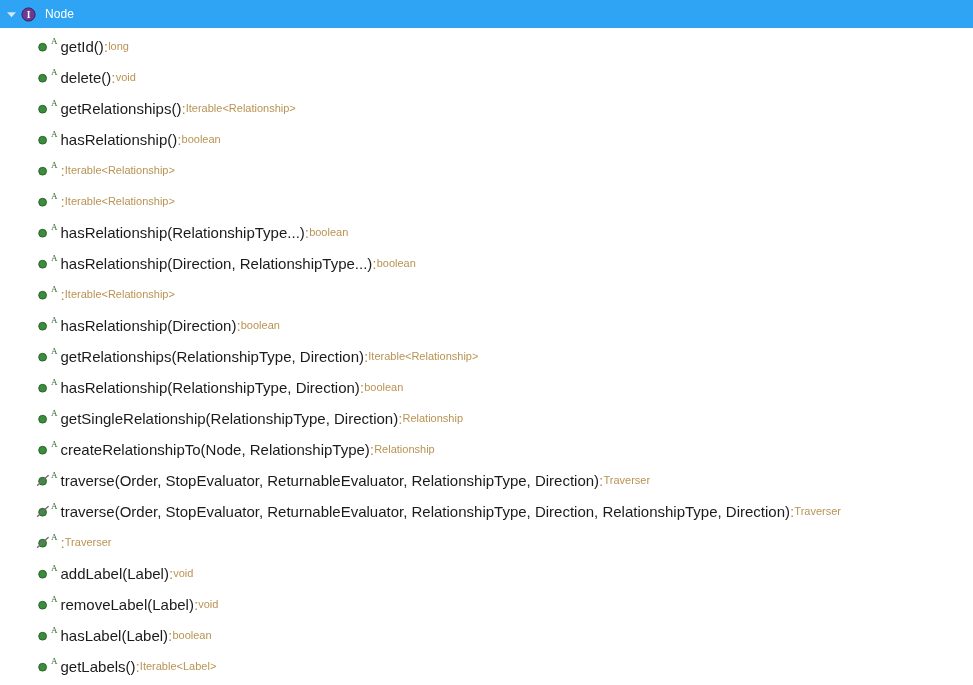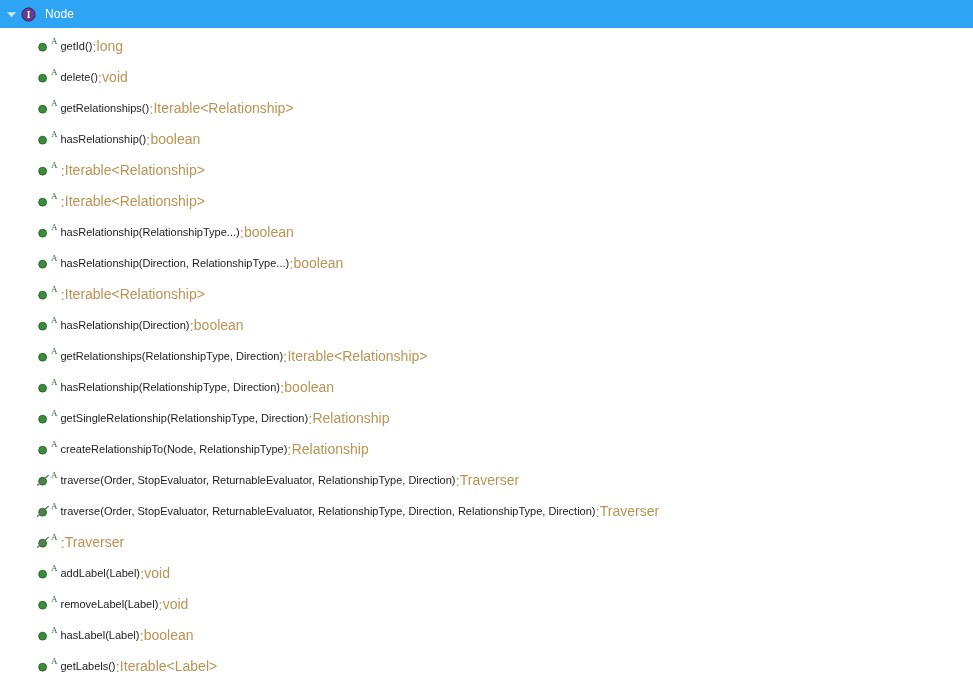--- a/index.html
+++ b/index.html
@@ -94,27 +94,27 @@
     line-height: 9px;
     position: relative;
     top: -5px;
     margin-left: 0px;
     margin-right: 3px;
     font-family: "Liberation Serif", serif;
   }
 
   .member-signature {
     color: #1b1b1b;
-    font-size: 11px;
+    font-size: 15px;
     line-height: 19px;
   }
 
   .member-return {
     color: #b99354;
-    font-size: 14px;
+    font-size: 11px;
     line-height: 19px;
     margin-left: 0px;
   }
   .sep {
     color: #b99354;
     font-size: 15.5px;
   }
 </style>
 </head>
 <body>

